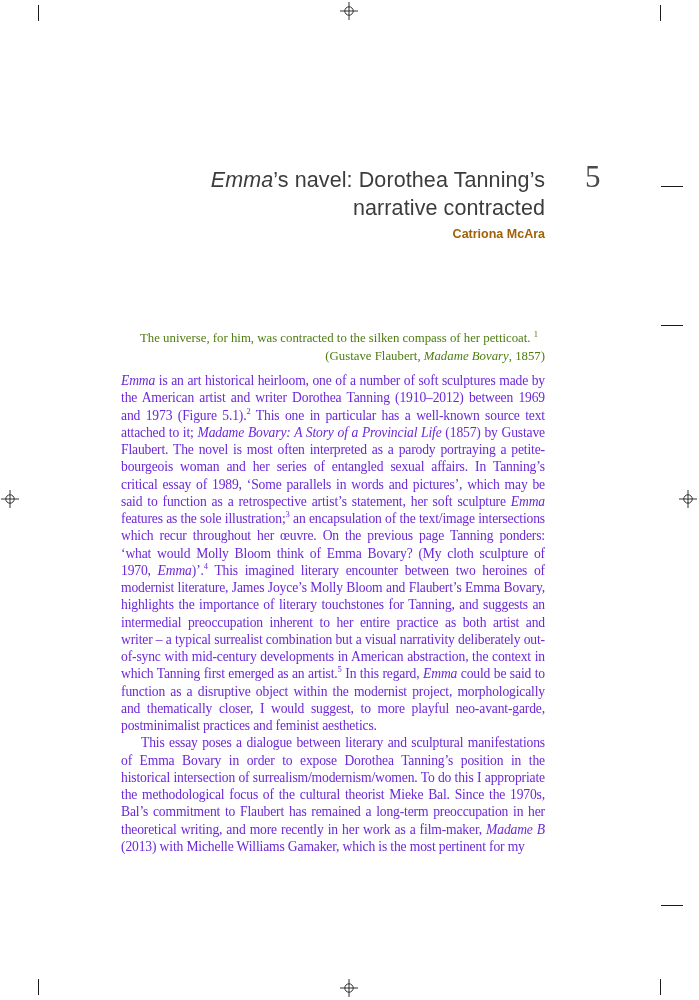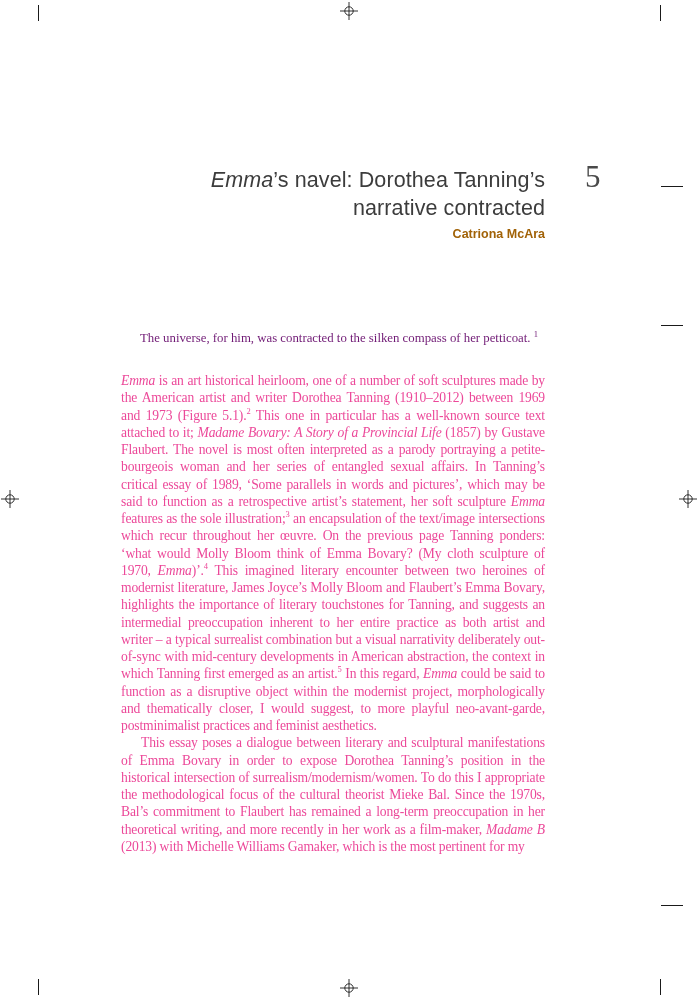--- a/index.html
+++ b/index.html
@@ -72,34 +72,34 @@
     font-size: 12.5px;
     color: #a16207;
   }
 
   
   .epigraph {
     position: absolute;
     left: 121px; top: 330px; width: 424px;
     font-size: 12.8px;
     line-height: 17px;
-    color: #701a75;
+    color: #4d7c0f;
   }
   .epi-line { padding-left: 19px; }
   .epi-attr { text-align: right; margin-top: 1px; }
 
   
   .body-text {
     position: absolute;
     left: 121px; top: 372px; width: 424px;
     font-size: 13.6px;
     line-height: 17.25px;
     letter-spacing: -0.15px;
     text-align: justify;
-    color: #ec4899;
+    color: #6d28d9;
   }
   .para { margin: 0; }
   .para.indent { text-indent: 20px; }
 
   .it { font-style: italic; }
   sup {
     font-size: 8.5px;
     line-height: 0;
     vertical-align: super;
   }
@@ -143,20 +143,21 @@
     <div class="title-line"><span class="it">Emma</span><span>’s navel: Dorothea Tanning’s</span></div>
     <div class="title-line">narrative contracted</div>
   </header>
 
   <div class="pagenum">5</div>
 
   <div class="author">Catriona McAra</div>
 
   <div class="epigraph">
     <div class="epi-line"><span>The universe, for him, was contracted to the silken compass of her petticoat. </span><sup>1</sup></div>
+    <div class="epi-attr"><span>(Gustave Flaubert, </span><span class="it">Madame Bovary</span><span>, 1857)</span></div>
   </div>
 
   <div class="body-text">
       <p class="para"><span class="it">Emma</span><span> is an art historical heirloom, one of a number of soft sculptures made by the American artist and writer Dorothea Tanning (1910–2012) between 1969 and 1973 (Figure 5.1).</span><sup>2</sup><span> This one in particular has a well-known source text attached to it; </span><span class="it">Madame Bovary: A Story of a Provincial Life</span><span> (1857) by Gustave Flaubert. The novel is most often interpreted as a parody portraying a petite-bourgeois woman and her series of entangled sexual affairs. In Tanning’s critical essay of 1989, ‘Some parallels in words and pictures’, which may be said to function as a retrospective artist’s statement, her soft sculpture </span><span class="it">Emma</span><span> features as the sole illustration;</span><sup>3</sup><span> an encapsulation of the text/image intersections which recur throughout her œuvre. On the previous page Tanning ponders: ‘what would Molly Bloom think of Emma Bovary? (My cloth sculpture of 1970, </span><span class="it">Emma</span><span>)’.</span><sup>4</sup><span> This imagined literary encounter between two heroines of modernist literature, James Joyce’s Molly Bloom and Flaubert’s Emma Bovary, highlights the importance of literary touchstones for Tanning, and suggests an intermedial preoccupation inherent to her entire practice as both artist and writer – a typical surrealist combination but a visual narrativity deliberately out-of-sync with mid-century developments in American abstraction, the context in which Tanning first emerged as an artist.</span><sup>5</sup><span> In this regard, </span><span class="it">Emma</span><span> could be said to function as a disruptive object within the modernist project, morphologically and thematically closer, I would suggest, to more playful neo-avant-garde, postminimalist practices and feminist aesthetics.</span></p>
       <p class="para indent"><span>This essay poses a dialogue between literary and sculptural manifestations of Emma Bovary in order to expose Dorothea Tanning’s position in the historical intersection of surrealism/modernism/women. To do this I appropriate the methodological focus of the cultural theorist Mieke Bal. Since the 1970s, Bal’s commitment to Flaubert has remained a long-term preoccupation in her theoretical writing, and more recently in her work as a film-maker, </span><span class="it">Madame B</span><span> (2013) with Michelle Williams Gamaker, which is the most pertinent for my</span></p>
     </div>
 
 </div>
 
 </body></html>

